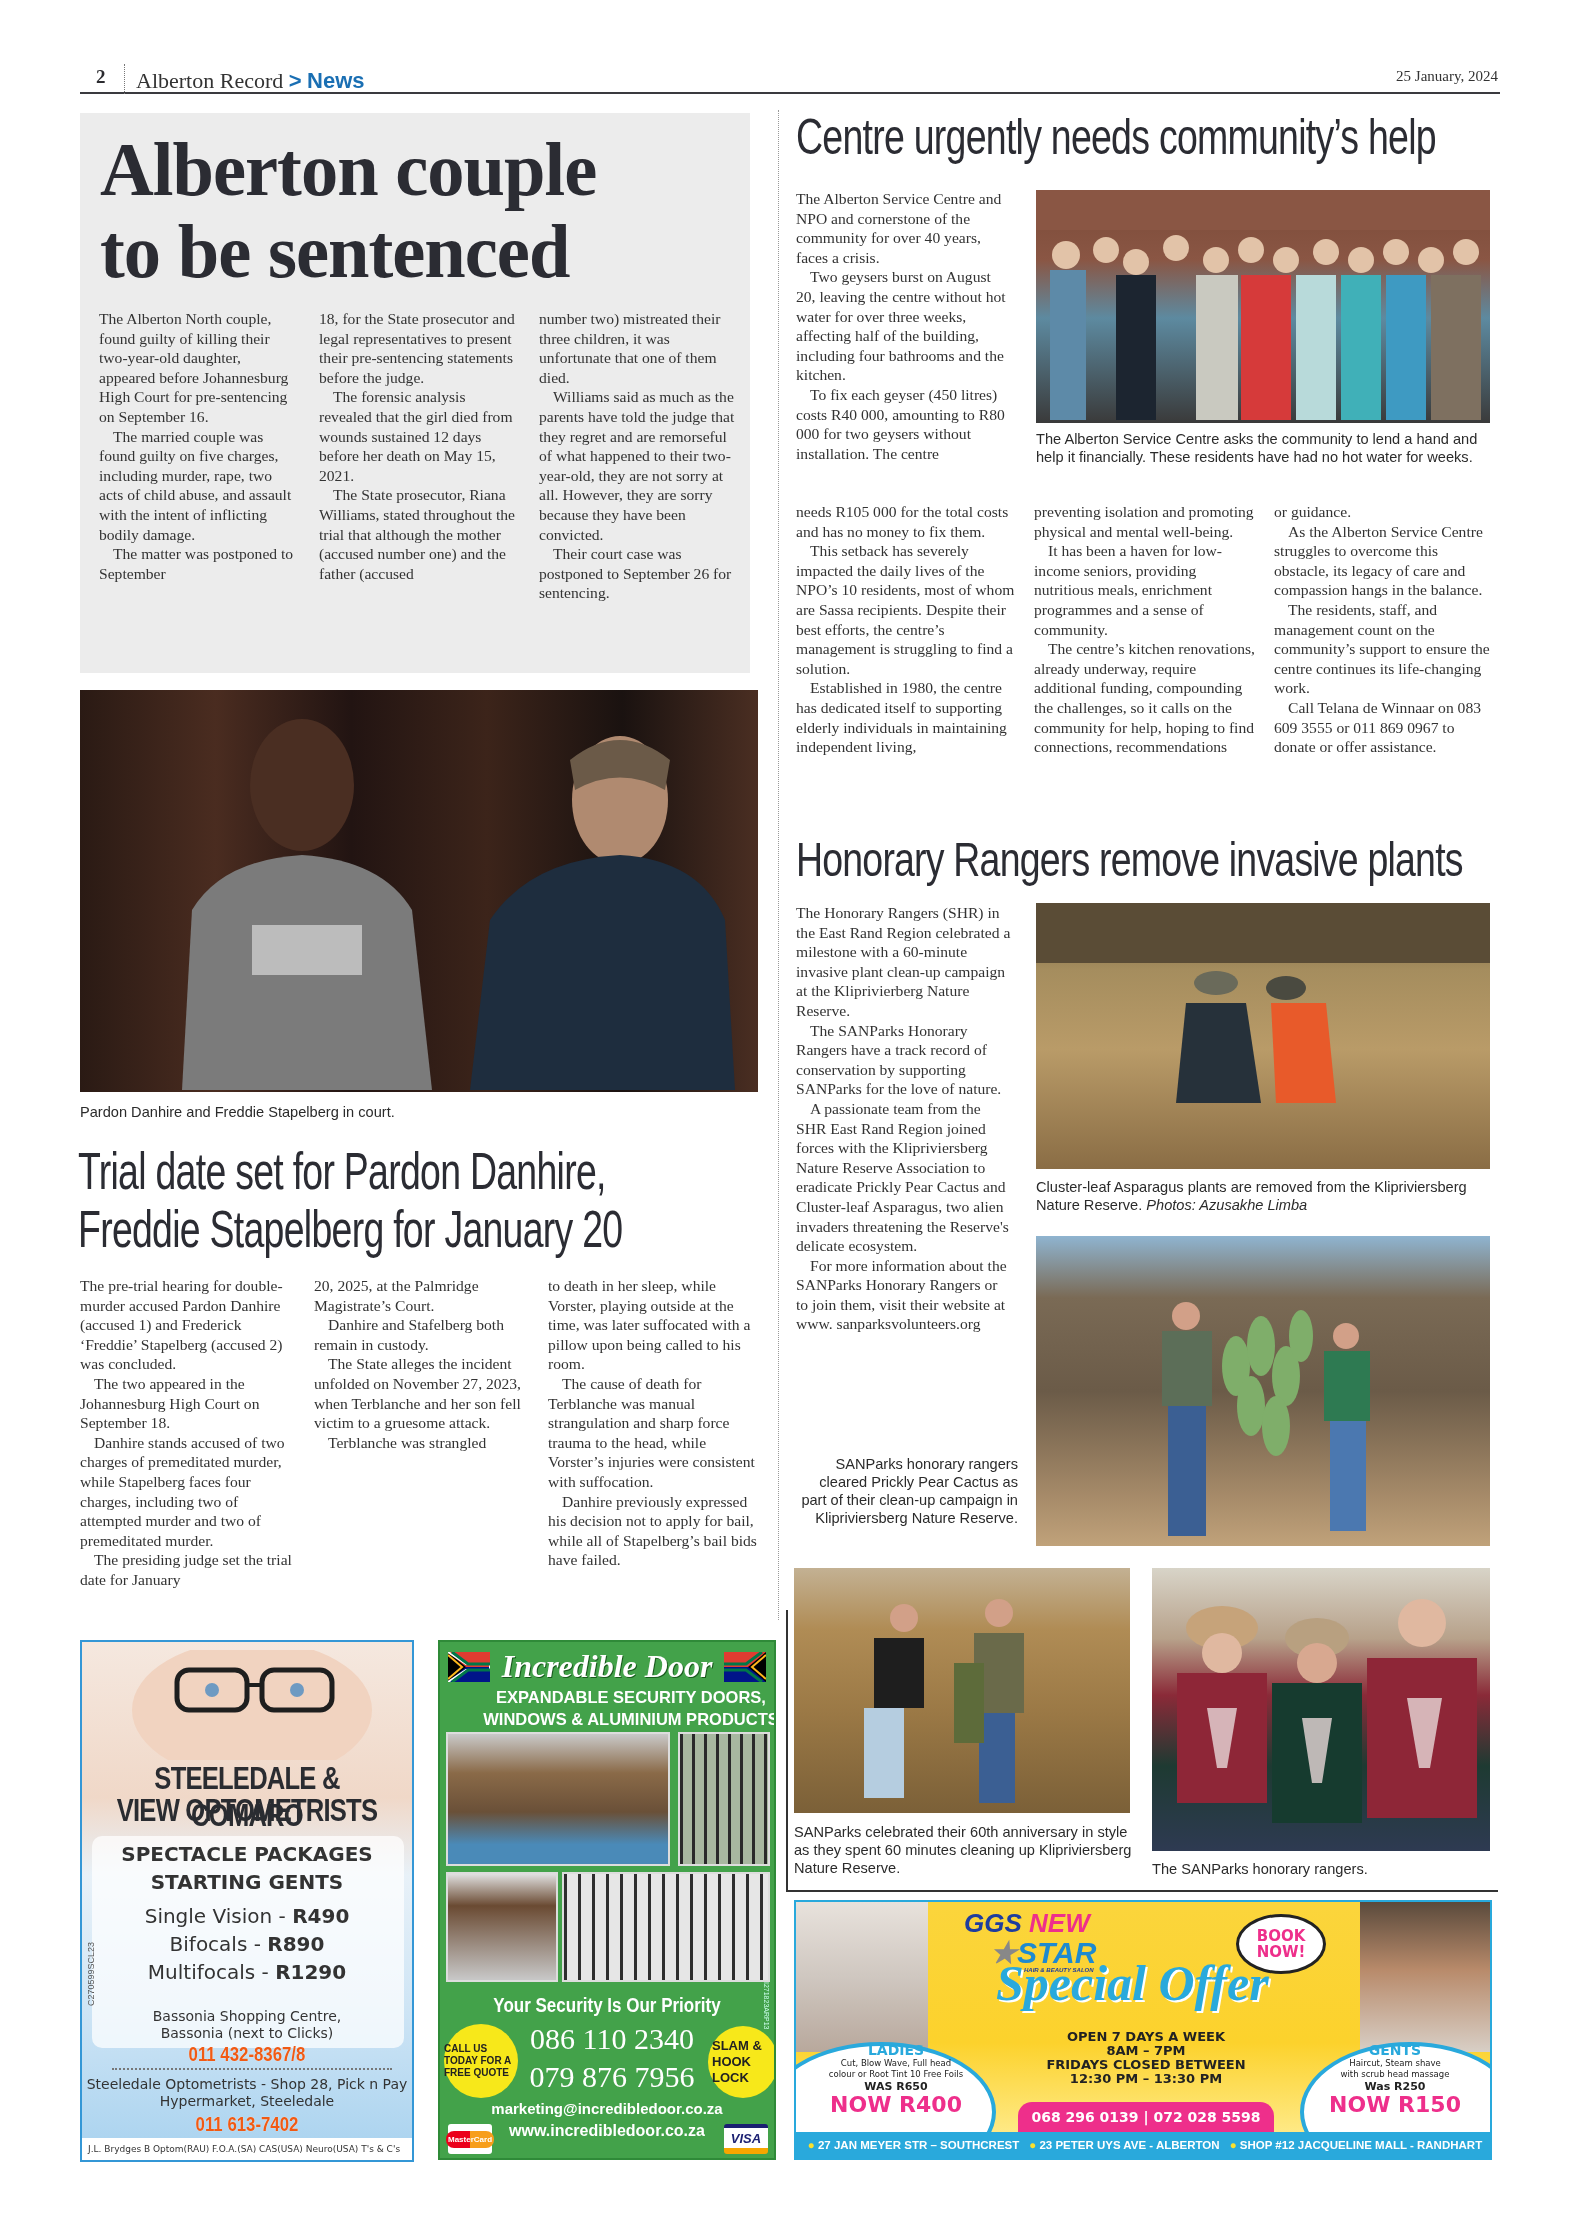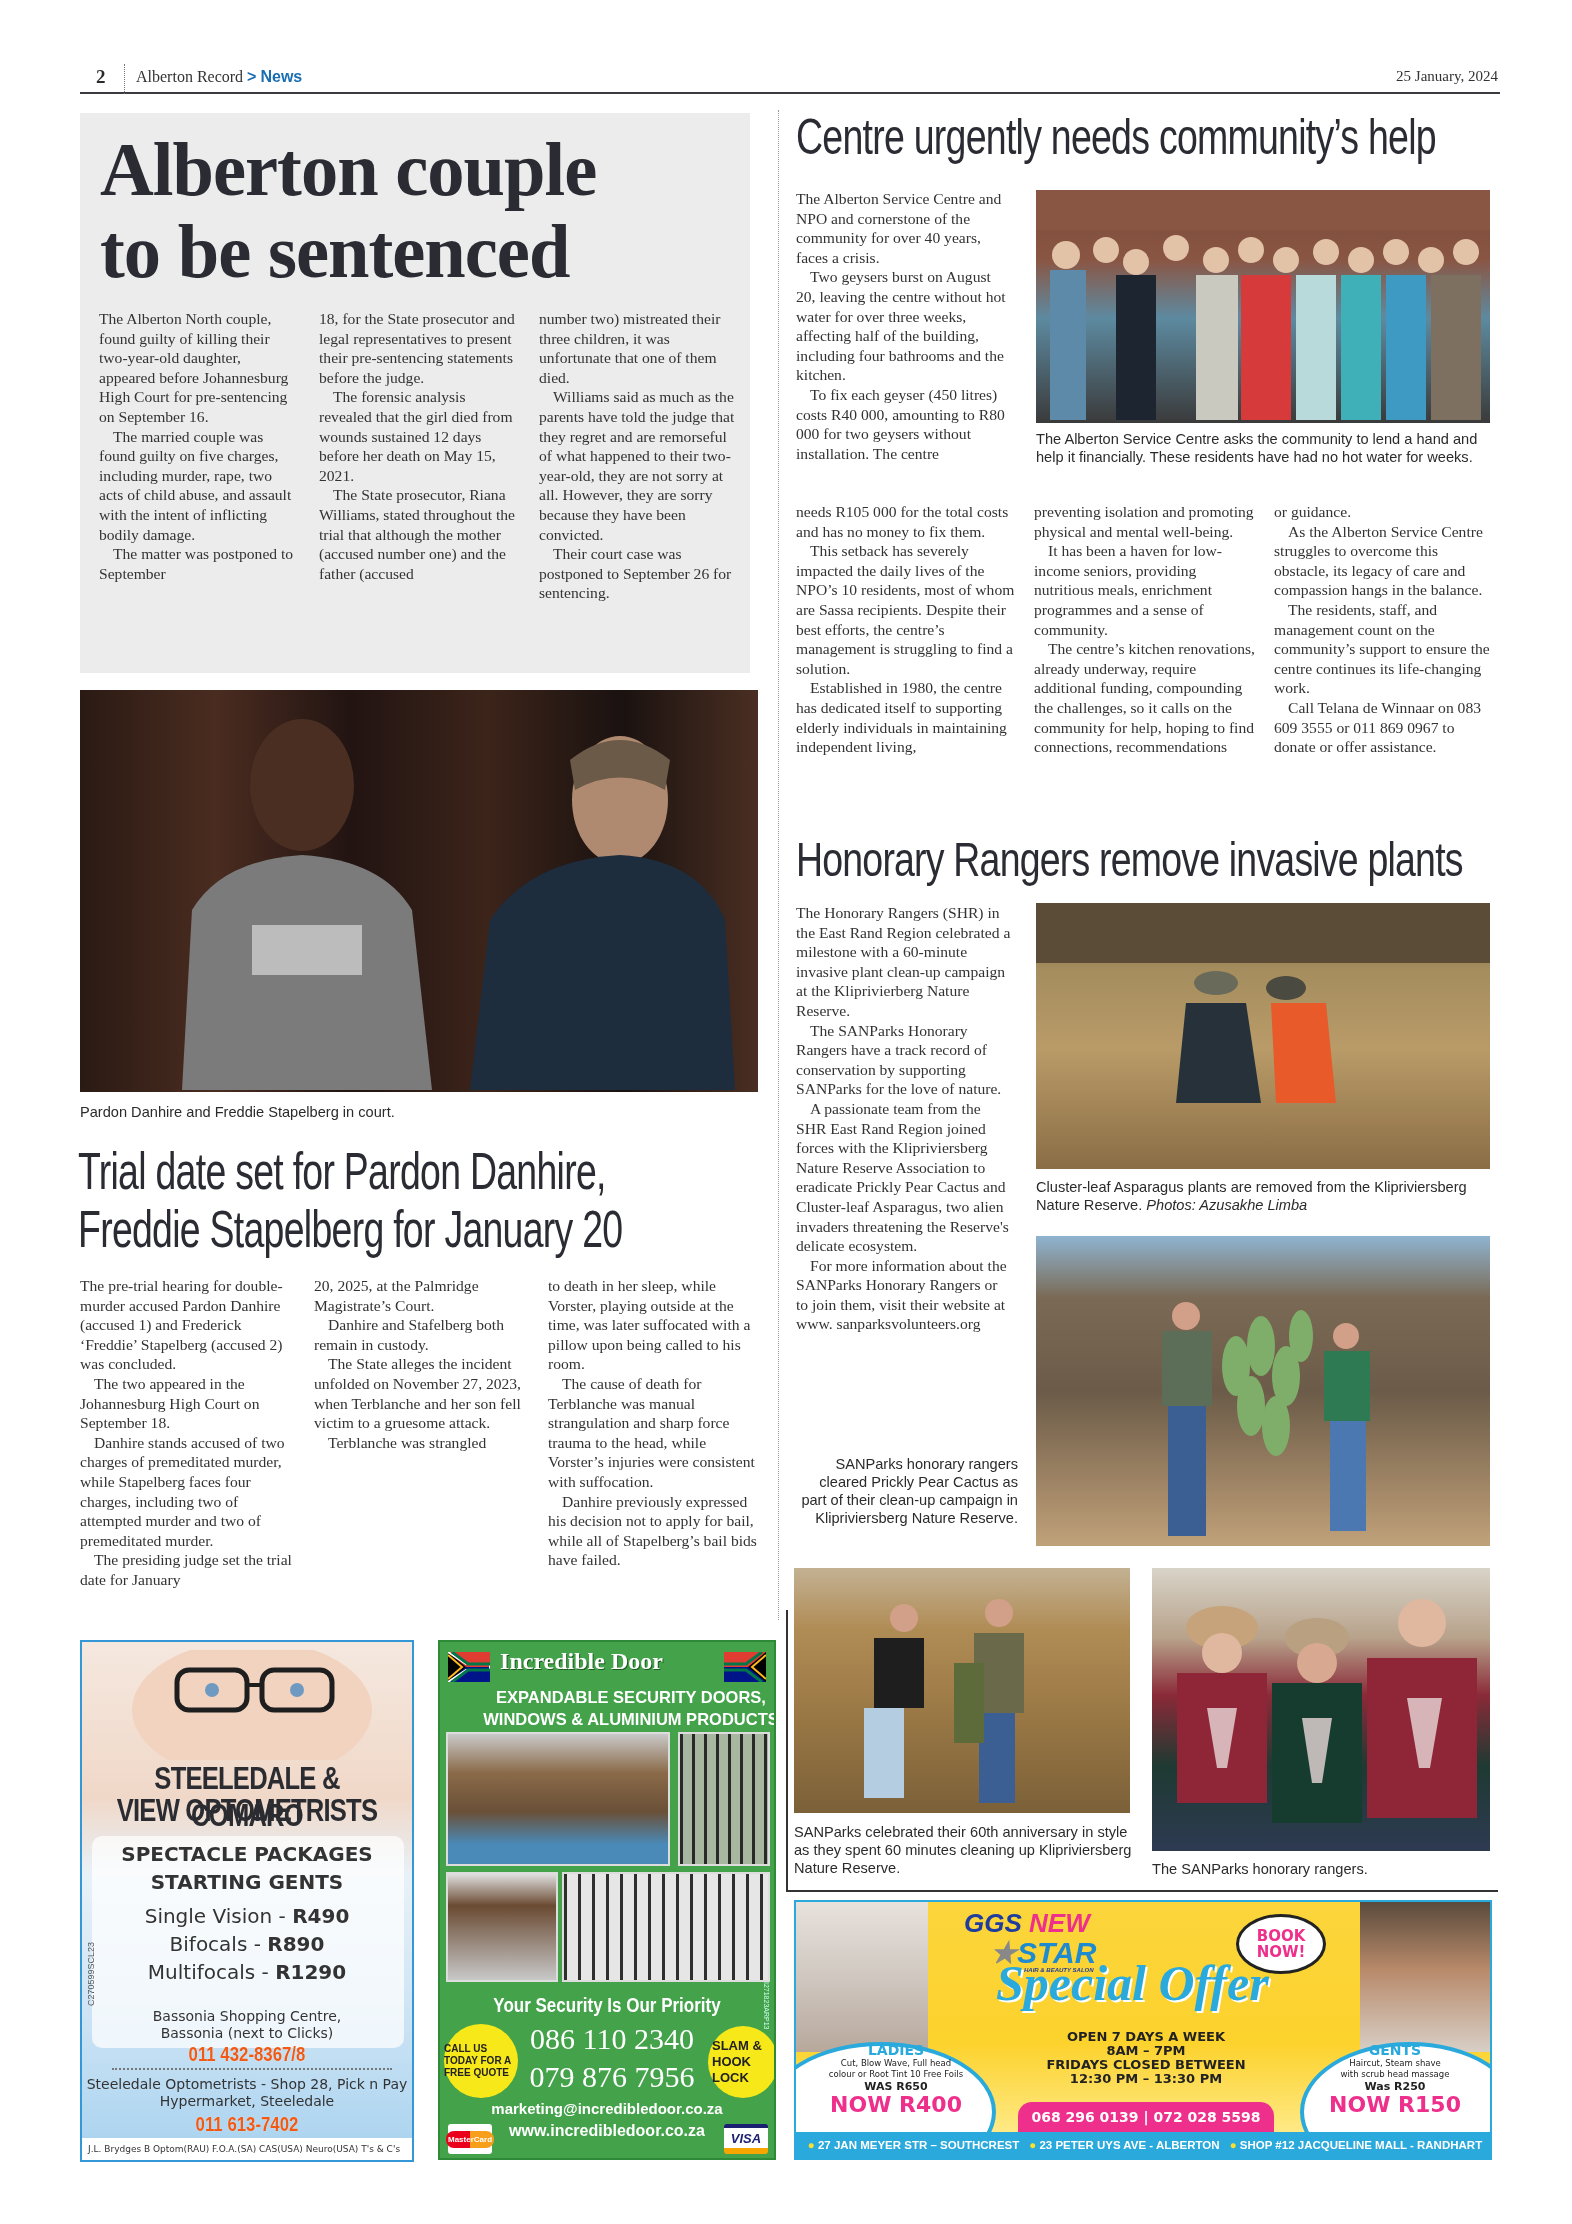--- a/index.html
+++ b/index.html
@@ -4,21 +4,21 @@
 <style>
   *{box-sizing:border-box;margin:0;padding:0;}
   html,body{width:1572px;height:2224px;background:#ffffff;overflow:hidden;}
   body{position:relative;font-family:"Liberation Serif",serif;color:#2b2b2f;}
   .abs{position:absolute;}
 
   
   .masthead{left:80px;top:62px;width:1420px;height:32px;border-bottom:2px solid #3a3a3f;}
   .page-num{left:96px;top:66px;font-size:19px;font-weight:bold;font-family:"Liberation Serif",serif;}
   .mast-sep{left:124px;top:64px;width:0;height:30px;border-left:1px dotted #777;}
-  .mast-title{left:136px;top:68px;font-size:16px;font-family:"Liberation Serif",serif;color:#333;}
+  .mast-title{left:136px;top:68px;font-size:22px;font-family:"Liberation Serif",serif;color:#333;}
   .mast-arrow{color:#1a6fb3;font-weight:bold;font-family:"Liberation Sans",sans-serif;}
   .mast-section{color:#1a6fb3;font-weight:bold;font-family:"Liberation Sans",sans-serif;}
   .mast-date{right:74px;top:68px;font-size:15px;color:#333;}
 
   .col-divider{left:778px;top:110px;width:0;height:1510px;border-left:1px dotted #999;}
 
   
   .story1{left:80px;top:113px;width:670px;height:560px;background:#ececec;}
   .h1-big{left:100px;top:128px;width:640px;font-family:"Liberation Serif",serif;font-weight:bold;font-size:76px;line-height:82px;letter-spacing:-1px;color:#2b2c33;transform:scaleX(0.98);transform-origin:left;}
   .cols3{display:flex;gap:22px;}
@@ -73,21 +73,21 @@
   .opto-sp{position:absolute;left:0;width:330px;text-align:center;font-family:"DejaVu Sans",sans-serif;font-weight:bold;font-size:20px;color:#333;}
   .opto-price{position:absolute;left:0;width:330px;text-align:center;font-family:"DejaVu Sans",sans-serif;font-size:20px;color:#333;}
   .opto-price b{font-weight:bold;}
   .opto-addr{position:absolute;left:0;width:330px;text-align:center;font-family:"DejaVu Sans",sans-serif;font-size:14px;color:#333;line-height:17px;}
   .opto-phone{position:absolute;left:0;width:330px;text-align:center;font-family:"Liberation Sans",sans-serif;font-weight:bold;font-size:21px;color:#f05a14;transform:scaleX(0.8);text-shadow:0 0 1px #fff;}
   .opto-dots{position:absolute;left:30px;top:426px;width:280px;border-top:2px dotted #777;}
   .opto-foot{position:absolute;left:0;bottom:0;width:330px;height:22px;background:#fff;font-family:"DejaVu Sans",sans-serif;font-size:9px;line-height:22px;padding-left:6px;color:#333;}
   .opto-code{position:absolute;left:4px;top:300px;writing-mode:vertical-rl;transform:rotate(180deg);font-family:"Liberation Sans",sans-serif;font-size:9px;color:#555;}
 
   .ad-door{left:438px;top:1640px;width:338px;height:520px;background:#43a24a;border:2px solid #2f8a38;overflow:hidden;}
-  .door-title{position:absolute;left:0;top:6px;width:283px;text-align:center;font-family:"Liberation Serif",serif;font-weight:bold;font-size:24px;color:#fff;text-shadow:1px 1px 0 #1a5a1e;}
+  .door-title{position:absolute;left:0;top:6px;width:334px;text-align:center;font-family:"Liberation Serif",serif;font-style:italic;font-weight:bold;font-size:32px;color:#fff;text-shadow:1px 1px 0 #1a5a1e;}
   .flag{position:absolute;top:10px;width:42px;height:30px;}
   .door-sub{position:absolute;left:16px;width:334px;text-align:center;font-family:"Liberation Sans",sans-serif;font-weight:bold;font-size:16.5px;color:#fff;padding-left:16px;}
   .door-img{position:absolute;border:2px solid #ddd;}
   .door-prio{position:absolute;left:0;top:352px;width:334px;text-align:center;font-family:"Liberation Sans",sans-serif;font-weight:bold;font-size:20px;color:#fff;transform:scaleX(0.85);}
   .door-phone{position:absolute;left:82px;width:180px;text-align:center;font-family:"Liberation Serif",serif;font-size:30px;color:#fff;}
   .yellow-circle{position:absolute;border-radius:50%;background:#f7e81a;display:flex;align-items:center;justify-content:center;text-align:left;font-family:"Liberation Sans",sans-serif;font-weight:bold;color:#222;}
   .door-mail{position:absolute;left:0;top:458px;width:334px;text-align:center;font-family:"Liberation Sans",sans-serif;font-weight:bold;font-size:15px;color:#fff;}
   .door-web{position:absolute;left:60px;top:480px;width:214px;text-align:center;font-family:"Liberation Sans",sans-serif;font-weight:bold;font-size:16px;color:#fff;}
   .card{position:absolute;top:482px;width:44px;height:30px;border-radius:3px;font-family:"Liberation Sans",sans-serif;font-size:8px;font-weight:bold;display:flex;align-items:center;justify-content:center;}
   .door-code{position:absolute;right:4px;top:340px;writing-mode:vertical-rl;font-family:"Liberation Sans",sans-serif;font-size:7px;color:#cfe;}

